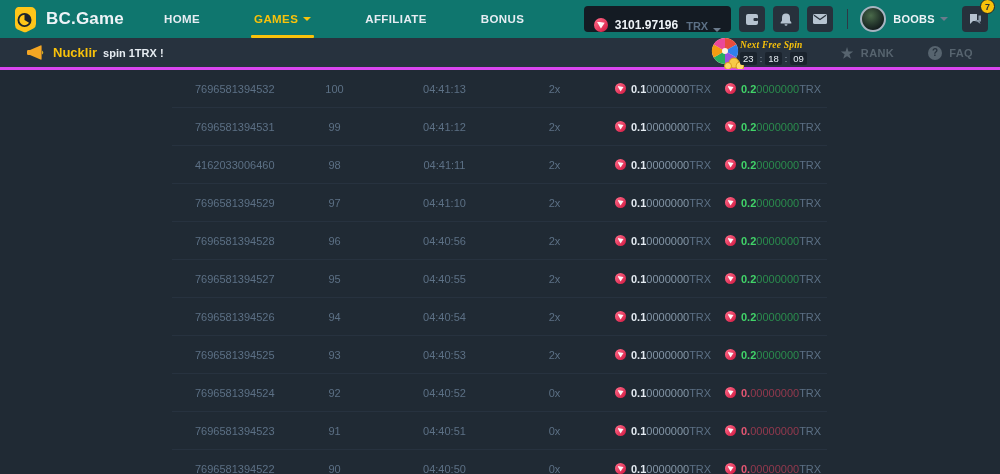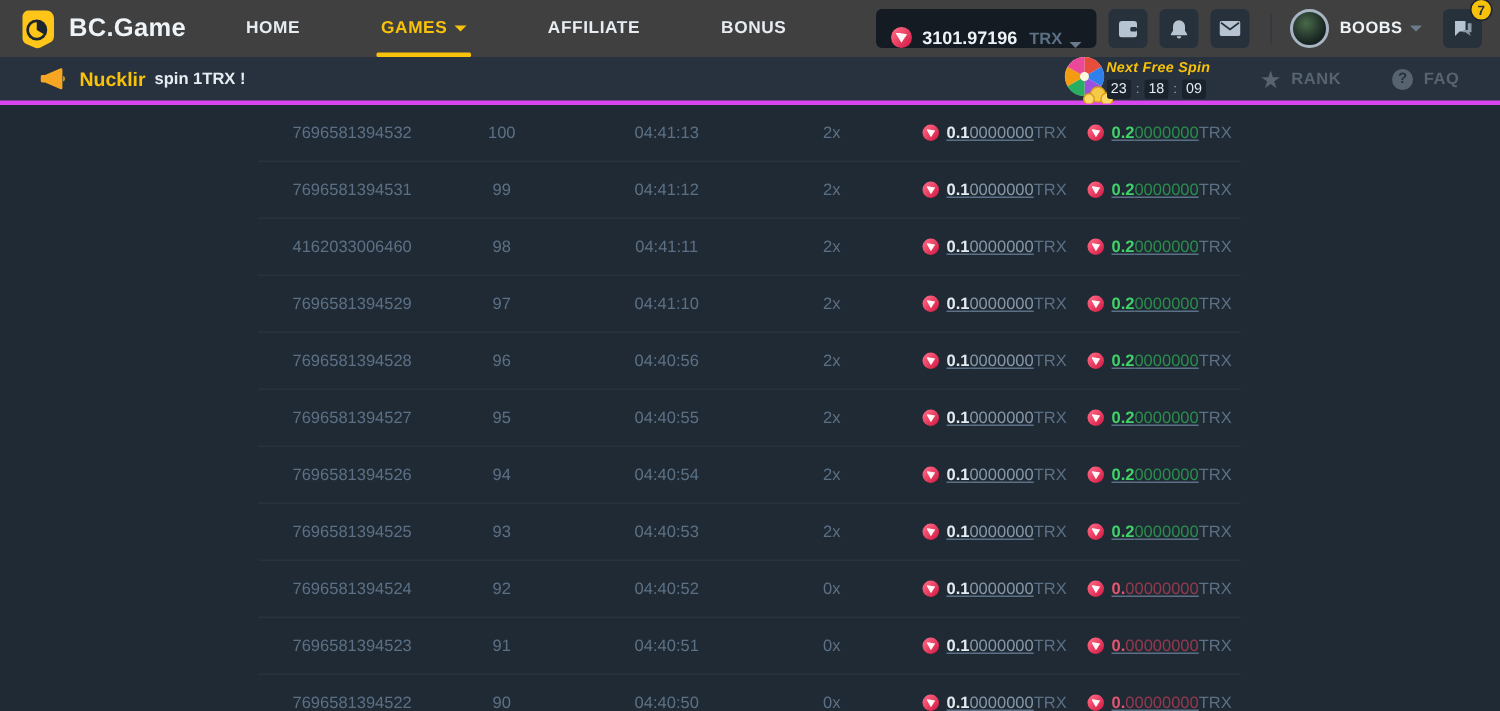--- a/index.html
+++ b/index.html
@@ -1,21 +1,21 @@
 <!DOCTYPE html>
 <html><head>
 <meta charset="utf-8">
 <style>
   * { margin:0; padding:0; box-sizing:border-box; }
   html,body { width:1000px; height:474px; overflow:hidden; }
   body { font-family:"Liberation Sans", sans-serif; background:#202a34; }
   .page { width:1000px; height:474px; position:relative; background:#202a34; }
 
   
-  .navbar { height:38px; background:#404040; display:flex; align-items:center; position:relative; z-index:3; }
+  .navbar { height:38px; background:#0f766e; display:flex; align-items:center; position:relative; z-index:3; }
   .brand { display:flex; align-items:center; margin-left:13px; cursor:pointer; }
   .logo { width:25px; height:27px; display:inline-block; }
   .brand-text { color:#eef3f7; font-size:17px; font-weight:700; margin-left:8px; letter-spacing:.2px; }
   .nav-links { display:flex; align-items:center; margin-left:27px; height:100%;gap:28px; }
   .nav-link { position:relative; height:100%; display:flex; align-items:center; padding:0 13px; color:#e6ecf2; font-size:11.5px; font-weight:700; letter-spacing:.4px; cursor:pointer; text-decoration:none; }
   .nav-link.active { color:#f9c20a; }
   .nav-link.active .underline { position:absolute; left:10px; right:10px; bottom:0; height:3px; background:#f9c20a; border-radius:1px; }
   .caret { width:0; height:0; border-left:4px solid transparent; border-right:4px solid transparent; border-top:4px solid #6b7b8c; display:inline-block; margin-left:5px; }
   .nav-link.active .caret { border-top-color:#f9c20a; }
 
@@ -33,42 +33,42 @@
   .badge { position:absolute; top:-7px; right:-7px; min-width:15px; height:15px; border-radius:50%; background:#f9c20a; color:#27313c; font-size:9px; font-weight:700; display:flex; align-items:center; justify-content:center; border:1px solid #1c242d; }
 
   
   .announce { height:32px; background:#27323e; display:flex; align-items:center; border-bottom:3px solid #d946ef; position:relative; z-index:2; }
   .announce-left { display:flex; align-items:center; margin-left:27px; cursor:pointer; }
   .announce-game { color:#f9c20a; font-size:13px; font-weight:700; margin-left:9px; }
   .announce-msg { color:#e6ecf2; font-size:11px; font-weight:700; margin-left:6px; }
   .announce-right { margin-left:auto; display:flex; align-items:center; padding-right:27px; }
   .promo { display:flex; align-items:center; cursor:pointer; }
   .promo-text { margin-left:-4px; display:flex; flex-direction:column; align-items:flex-start; }
-  .promo-label { color:#f9c20a; font-size:9.5px; font-weight:700; font-style:italic; letter-spacing:.2px; }
+  .promo-label { color:#f9c20a; font-size:9.5px; font-weight:700; font-style:italic; letter-spacing:.2px;font-family:Liberation Serif, serif; }
   .countdown { display:flex; align-items:center; margin-top:2px; }
   .chip { background:#1a232d; color:#e6ecf2; font-size:9.5px; font-weight:400; border-radius:2px; padding:1px 3px; }
   .colon { color:#9aa8b6; font-size:9px; margin:0 3px; }
   .bar-link { display:flex; align-items:center; margin-left:34px; color:#57646f; font-size:11px; font-weight:700; letter-spacing:.4px; cursor:pointer; }
   .star-glyph { font-size:14px; color:#57646f; margin-right:7px; line-height:1; }
   .q-icon { width:14px; height:14px; border-radius:50%; background:#57646f; color:#27323e; font-size:10px; font-weight:700; display:flex; align-items:center; justify-content:center; margin-right:7px; }
 
   
   .content { position:relative; }
   .bets-table { margin-left:172px; width:655px; }
   .row { display:grid; grid-template-columns:110px 105px 115px 105px 105px 115px; align-items:center; height:38px; border-bottom:1px solid #27323f; font-size:11px; color:#5c7085; cursor:pointer; }
   .c.id { padding-left:23px; }
   .c.num, .c.time, .c.mult { text-align:center; }
   .c.amount, .c.profit { display:flex; align-items:center; }
   .c.amount { padding-left:8px; padding-right:4px; }
   .c.profit { padding-left:13px; padding-right:9px; }
   .coin { width:11px; height:11px; border-radius:50%; background:linear-gradient(135deg,#ff6584 10%,#d8234a 85%); position:relative; display:inline-block; flex:0 0 auto; }
   .coin::after { content:""; position:absolute; left:2.5px; top:3px; width:6px; height:5.5px; background:#ffffff; clip-path:polygon(0 0,100% 18%,52% 100%); opacity:.95; }
   .coin.lg { width:14px; height:14px; }
   .coin.lg::after { left:3px; top:3.5px; width:8px; height:7px; }
-  .val { margin-left:5px; white-space:nowrap;text-decoration:underline; }
+  .val { margin-left:5px; white-space:nowrap; }
   .val b { color:#e3eaf1; font-weight:700; }
   .val .dim { color:#8496a7; }
   .cur { margin-left:auto; color:#5c7085; }
   .row.win .profit .val b { color:#41d369; }
   .row.win .profit .val .dim { color:#2a8c4d; }
   .row.loss .profit .val b { color:#e25672; }
   .row.loss .profit .val .dim { color:#93394e; }
 </style>
 </head>
 <body>

